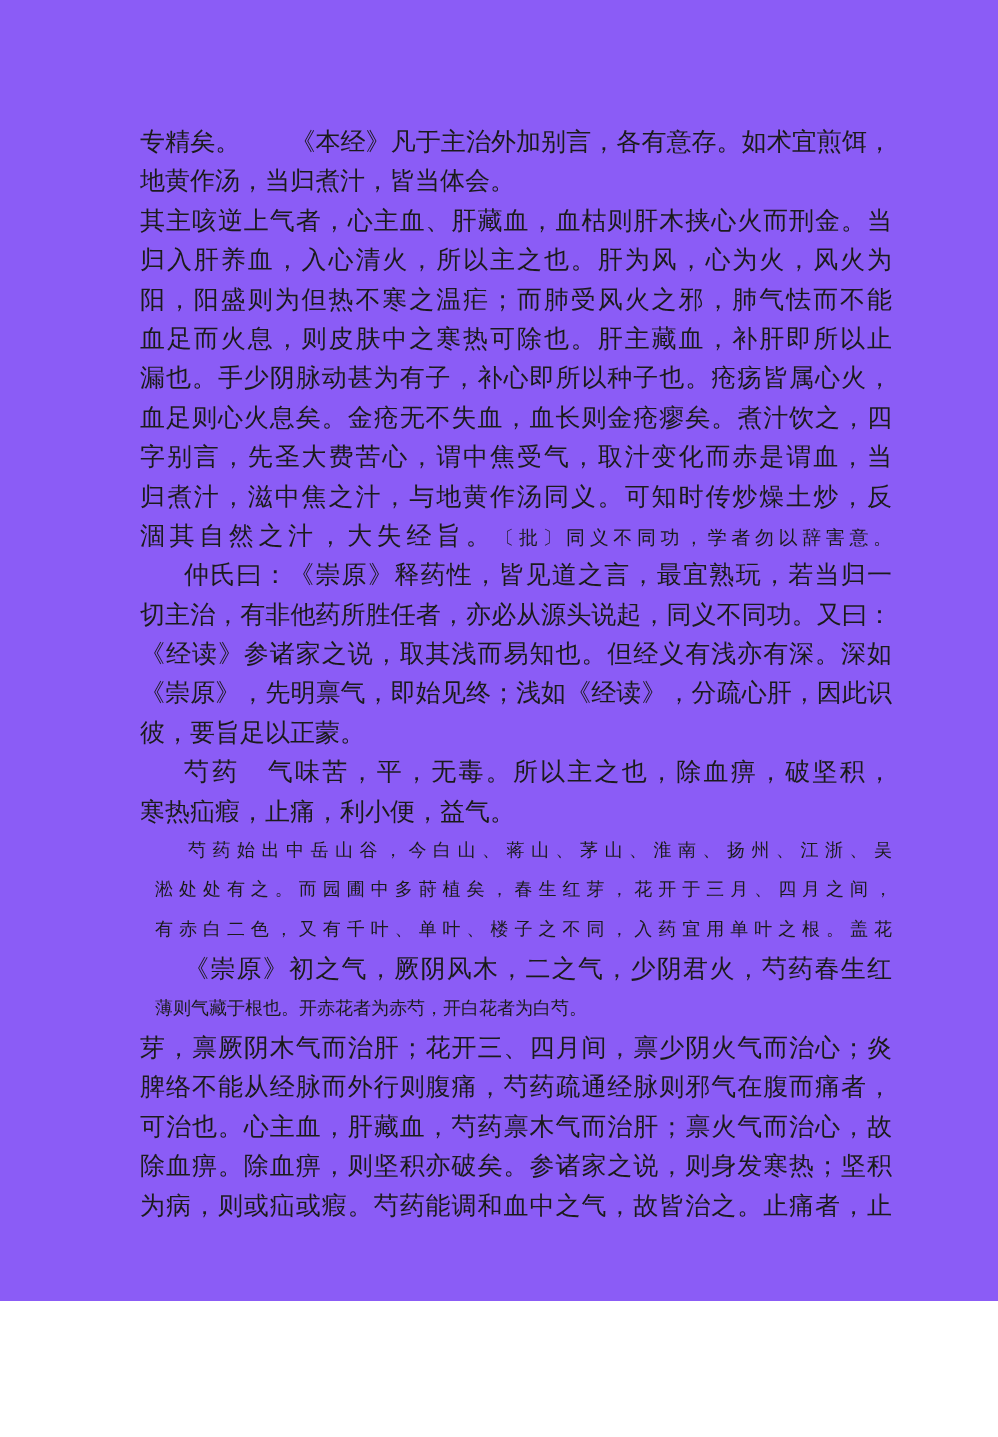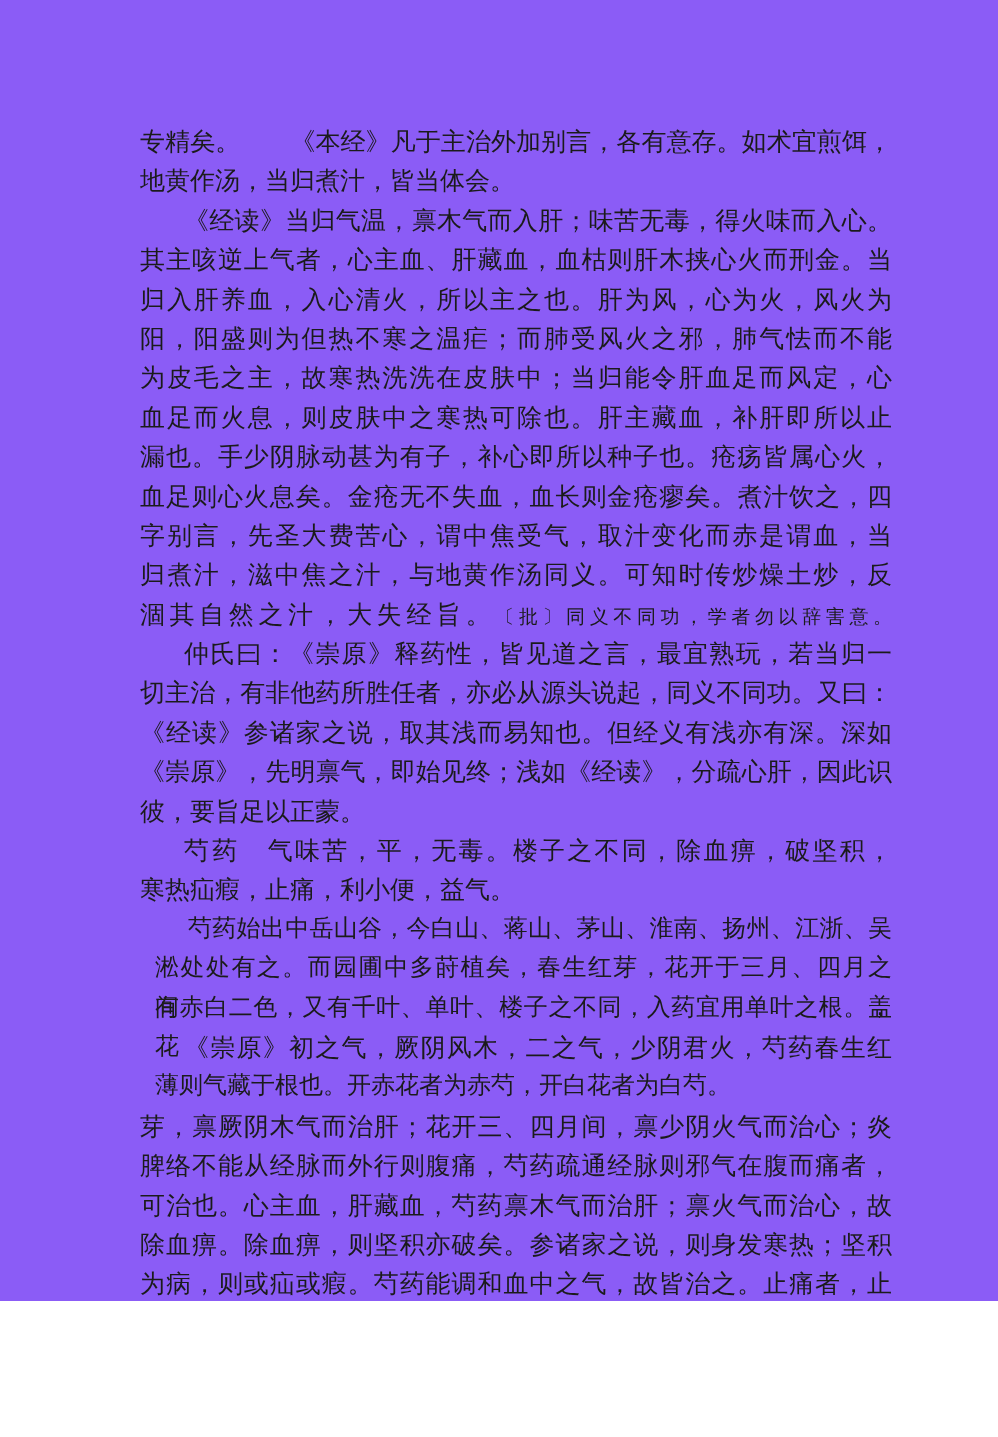--- a/index.html
+++ b/index.html
@@ -24,21 +24,21 @@
     line-height:39.4px;
     font-size:25px;
     white-space:normal;
     overflow:visible;
   }
   .line.fill {
     text-align:justify;
     text-align-last:justify;
     -moz-text-align-last:justify;
   }
-  .line.small { font-size:24px;font-family:Liberation Mono, monospace; }
+  .line.small { font-size:18px; }
   .seg-bold { font-weight:400; letter-spacing:1px; }
   .seg-small { font-size:19px; }
   .page-number {
     position:absolute;
     top:1340px; right:140px;
     font-size:24px;
     letter-spacing:3px;
     color:#222;
   }
   .scan-artifact {
@@ -55,37 +55,35 @@
     opacity:0.85;
   }
 </style>
 </head>
 <body>
 
 <div class="page">
   <div class="text-block">
       <div class="line main fill"><span>专精矣。　　《本经》凡于主治外加别言，各有意存。如术宜煎饵，</span></div>
       <div class="line main"><span>地黄作汤，当归煮汁，皆当体会。</span></div>
-      <div class="line main fill" style="padding-left: 44px;"><span>《经读》当归气温，禀木气而入肝；味苦无毒，得火味而入心。</span></div>
       <div class="line main fill"><span>其主咳逆上气者，心主血、肝藏血，血枯则肝木挟心火而刑金。当</span></div>
       <div class="line main fill"><span>归入肝养血，入心清火，所以主之也。肝为风，心为火，风火为</span></div>
       <div class="line main fill"><span>阳，阳盛则为但热不寒之温疟；而肺受风火之邪，肺气怯而不能</span></div>
-      <div class="line main fill"><span>为皮毛之主，故寒热洗洗在皮肤中；当归能令肝血足而风定，心</span></div>
       <div class="line main fill"><span>血足而火息，则皮肤中之寒热可除也。肝主藏血，补肝即所以止</span></div>
       <div class="line main fill"><span>漏也。手少阴脉动甚为有子，补心即所以种子也。疮疡皆属心火，</span></div>
       <div class="line main fill"><span>血足则心火息矣。金疮无不失血，血长则金疮瘳矣。煮汁饮之，四</span></div>
       <div class="line main fill"><span>字别言，先圣大费苦心，谓中焦受气，取汁变化而赤是谓血，当</span></div>
       <div class="line main fill"><span>归煮汁，滋中焦之汁，与地黄作汤同义。可知时传炒燥土炒，反</span></div>
       <div class="line main fill"><span>涸其自然之汁，大失经旨。</span><span class="seg-small">〔批〕同义不同功，学者勿以辞害意。</span></div>
       <div class="line main fill" style="padding-left: 44px;"><span>仲氏曰：《崇原》释药性，皆见道之言，最宜熟玩，若当归一</span></div>
       <div class="line main fill"><span>切主治，有非他药所胜任者，亦必从源头说起，同义不同功。又曰：</span></div>
       <div class="line main fill"><span>《经读》参诸家之说，取其浅而易知也。但经义有浅亦有深。深如</span></div>
       <div class="line main fill"><span>《崇原》，先明禀气，即始见终；浅如《经读》，分疏心肝，因此识</span></div>
       <div class="line main"><span>彼，要旨足以正蒙。</span></div>
-      <div class="line main fill" style="padding-left: 44px;"><span class="seg-bold">芍药</span><span>　气味苦，平，无毒。楼子之不同，除血痹，破坚积，</span></div>
+      <div class="line main fill" style="padding-left: 44px;"><span class="seg-bold">芍药</span><span>　气味苦，平，无毒。所以主之也，除血痹，破坚积，</span></div>
       <div class="line main"><span>寒热疝瘕，止痛，利小便，益气。</span></div>
       <div class="line small fill" style="padding-left: 48px;"><span>芍药始出中岳山谷，今白山、蒋山、茅山、淮南、扬州、江浙、吴</span></div>
       <div class="line small fill" style="padding-left: 15px;"><span>淞处处有之。而园圃中多莳植矣，春生红芽，花开于三月、四月之间，</span></div>
       <div class="line small fill" style="padding-left: 15px;"><span>有赤白二色，又有千叶、单叶、楼子之不同，入药宜用单叶之根。盖花</span></div>
       <div class="line main fill" style="padding-left: 44px;"><span>《崇原》初之气，厥阴风木，二之气，少阴君火，芍药春生红</span></div>
       <div class="line small" style="padding-left: 15px;"><span>薄则气藏于根也。开赤花者为赤芍，开白花者为白芍。</span></div>
       <div class="line main fill"><span>芽，禀厥阴木气而治肝；花开三、四月间，禀少阴火气而治心；炎</span></div>
       <div class="line main fill"><span>脾络不能从经脉而外行则腹痛，芍药疏通经脉则邪气在腹而痛者，</span></div>
       <div class="line main fill"><span>可治也。心主血，肝藏血，芍药禀木气而治肝；禀火气而治心，故</span></div>
       <div class="line main fill"><span>除血痹。除血痹，则坚积亦破矣。参诸家之说，则身发寒热；坚积</span></div>

